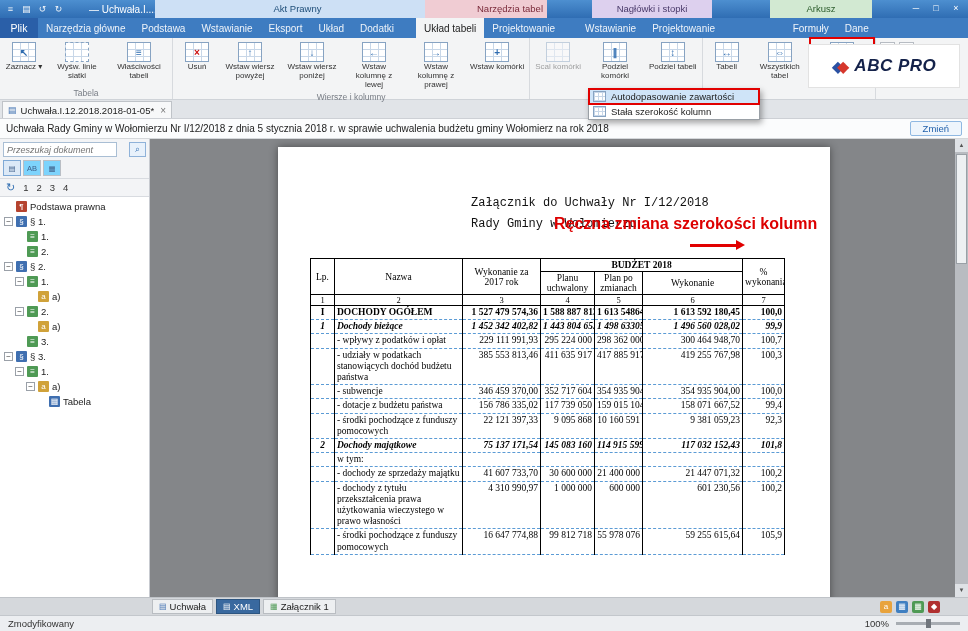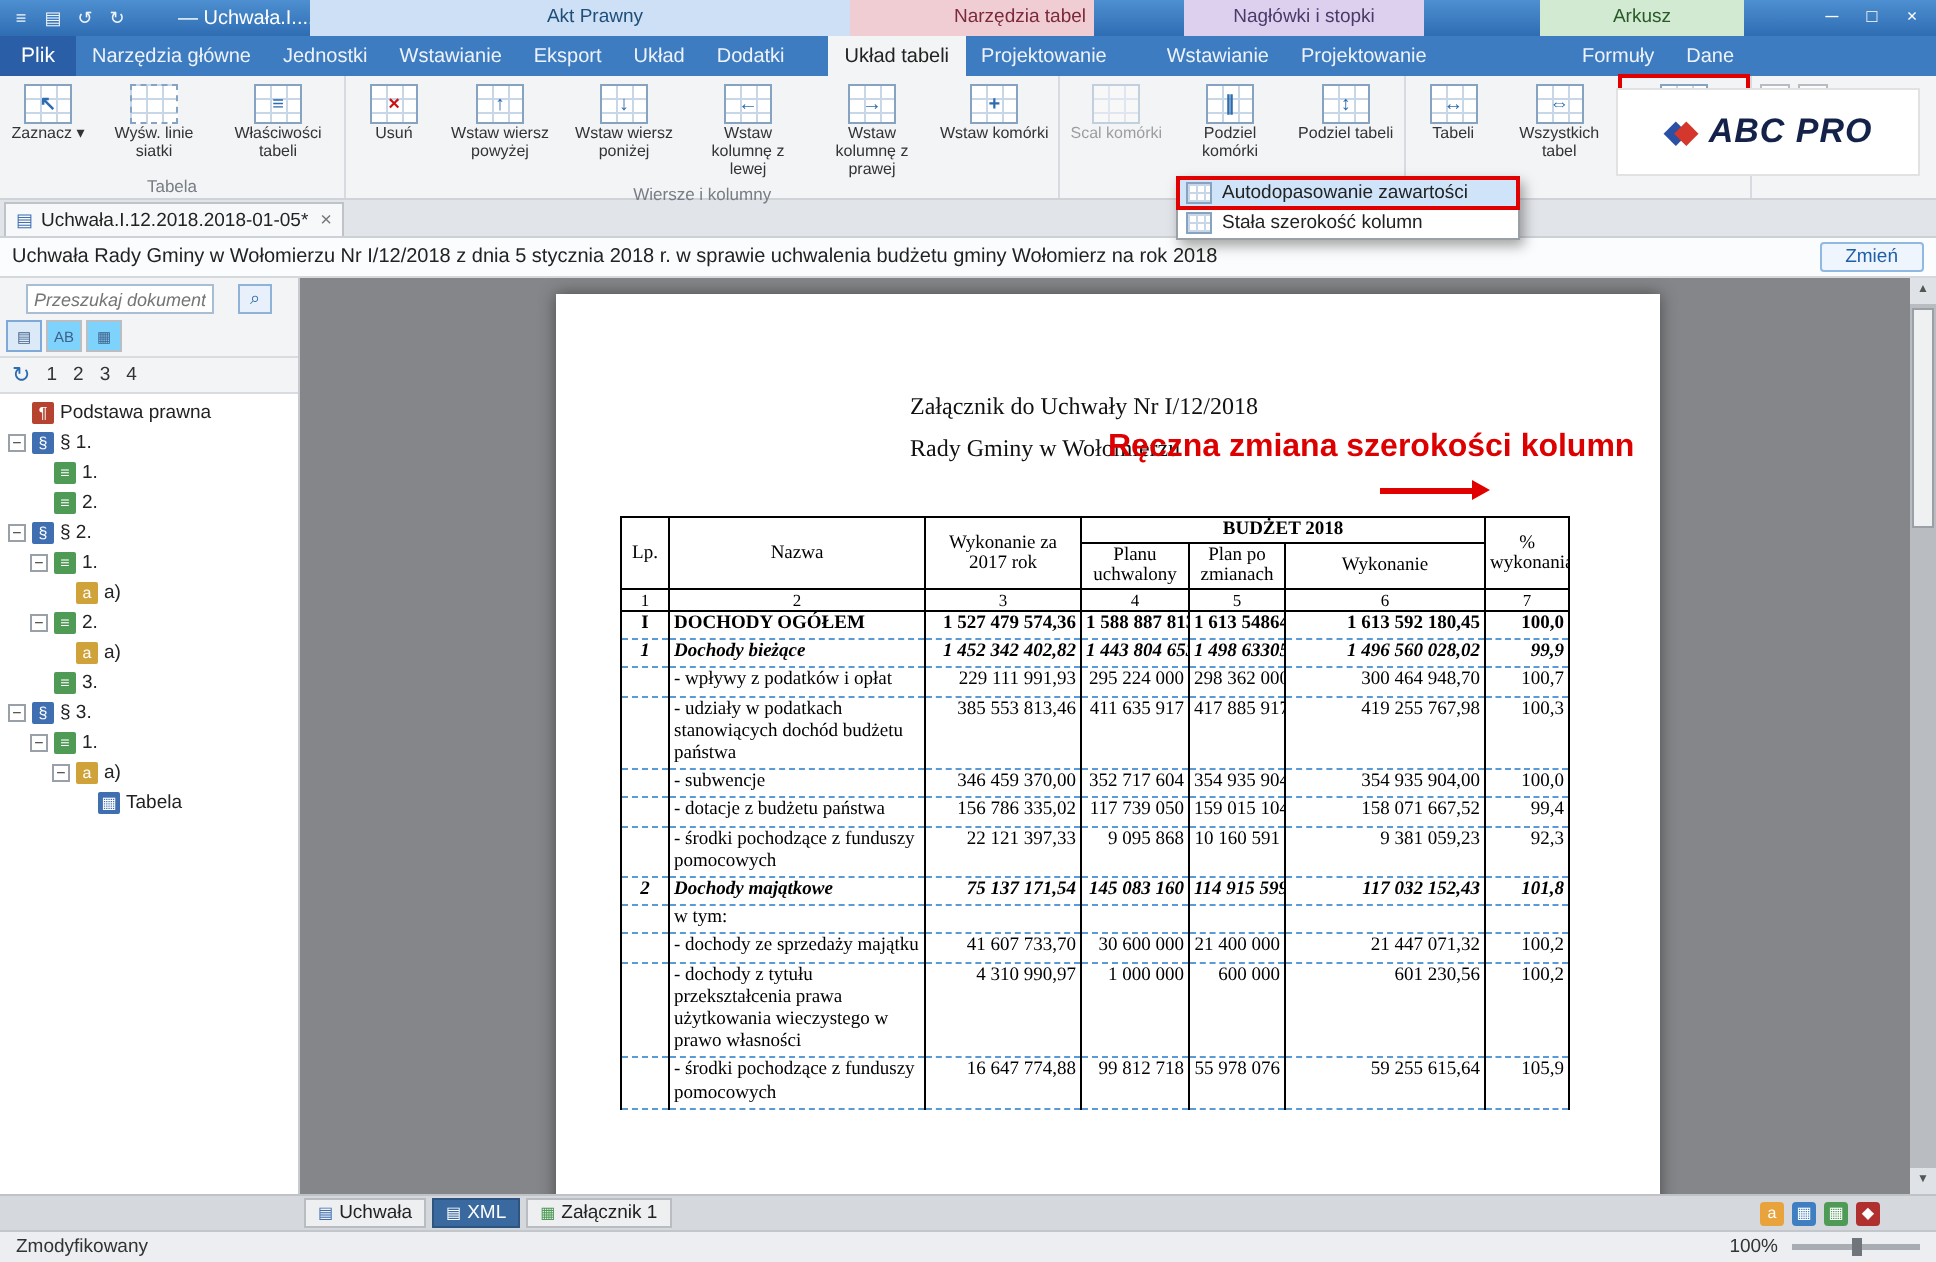--- a/index.html
+++ b/index.html
@@ -53,39 +53,39 @@
 .doctab{display:flex;align-items:center;gap:4px;height:17px;background:#f7f8f9;border:1px solid #bfc3c8;border-bottom:none;padding:0 5px;font-size:9.5px;cursor:pointer}
 .doctab-ic{color:#3f6fb0;font-size:9px}
 .doctab-x{color:#777;font-size:10px;margin-left:2px;cursor:pointer}
 .infobar{height:20px;background:#fbfcfd;border-bottom:1px solid #d5d8db;display:flex;align-items:center;padding:0 6px;font-size:10px}
 .infobar .ttl{flex:1;white-space:nowrap;overflow:hidden}
 .zmien{height:15px;padding:0 12px;font-size:9.5px;background:#eef5fc;border:1px solid #8fb8e2;color:#1f5faa;border-radius:2px;cursor:pointer;font-family:inherit}
 
 
 .main{display:flex;height:458px}
 .sidebar{width:150px;background:#f3f4f6;border-right:1px solid #c7cad0;display:flex;flex-direction:column}
-.search-row{display:flex;gap:12px;padding:3px 13px 2px}
+.search-row{display:flex;gap:12px;padding:3px 3px 2px}
 .search-row input{flex:1;height:15px;border:1px solid #a9bed4;font-size:9px;padding:0 3px;font-style:italic;color:#666;font-family:inherit;min-width:0}
 .search-btn{width:17px;height:15px;border:1px solid #8fb2d9;background:#e8f1fb;font-size:9px;color:#2e6cb0;display:flex;align-items:center;justify-content:center;cursor:pointer;flex:none}
 .sb-toolbar{display:flex;gap:2px;padding:1px 3px 2px;border-bottom:1px solid #d8dbe0}
 .sb-ic{width:18px;height:16px;border:1px solid #b9bec5;background:#7dd3fc;font-size:7.5px;color:#40608a;display:flex;align-items:center;justify-content:center;cursor:pointer}
 .sb-ic.act{background:#dce9f7;border-color:#7fa9d6}
 .sb-levels{display:flex;align-items:center;gap:8px;padding:2px 6px;border-bottom:1px solid #d8dbe0}
 .sb-refresh{color:#2e6cb0;font-size:11px;cursor:pointer}
 .lvl{font-size:9.5px;color:#333;cursor:pointer}
 .tree{flex:1;background:#fff;overflow:hidden;padding-top:2px}
 .tree-row{display:flex;align-items:center;gap:3px;height:15px;font-size:9.5px;white-space:nowrap;cursor:pointer}
 .exp{width:9px;height:9px;border:1px solid #9aa0a8;background:#fff;font-size:8px;line-height:7px;text-align:center;color:#444;flex:none}
 .exp-sp{width:9px;flex:none}
 .tic{width:11px;height:11px;border-radius:1px;color:#fff;font-size:8px;line-height:11px;text-align:center;flex:none}
 
 
 .docarea{position:relative;flex:1;background:#848689;overflow:hidden}
 .page{position:absolute;left:128px;top:8px;width:552px;height:560px;background:#fff;box-shadow:0 0 8px rgba(0,0,0,.45)}
-.pg-header{position:absolute;left:177px;top:46px;font-family:Liberation Serif, serif;font-size:12px;line-height:21px;color:#111}
+.pg-header{position:absolute;left:193px;top:46px;font-family:Liberation Mono, monospace;font-size:12px;line-height:21px;color:#111}
 .annotation{position:absolute;left:276px;top:68px;font-size:16px;font-weight:bold;color:#dd0000;white-space:nowrap}
 .annotation-arrow{position:absolute;left:412px;top:97px;width:46px;height:0;border-top:3px solid #e10000}
 .annotation-arrow::after{content:"";position:absolute;right:-9px;top:-7px;border-left:9px solid #e10000;border-top:5px solid transparent;border-bottom:5px solid transparent}
 .budget{position:absolute;left:32px;top:111px;border-collapse:collapse;font-family:"Liberation Serif",serif;font-size:9.5px;color:#000;table-layout:fixed;width:474px}
 .budget th{border:1px solid #000;font-weight:normal;text-align:center;padding:1px 2px;font-size:9.5px;overflow:hidden}
 .budget th.budz{font-weight:bold}
 .budget td{border-left:1px solid #000;border-right:1px solid #000;border-bottom:1px dashed #5b9bd5;padding:1px 2px;overflow:hidden;line-height:1.18;vertical-align:top}
 .budget tr.numrow td{border:1px solid #000;font-size:8.5px;text-align:center;padding:0}
 .budget td.num{text-align:right;white-space:nowrap}
 .budget td.c-lp{text-align:center}
@@ -132,21 +132,21 @@
       <span>─</span>
       <span>□</span>
       <span>×</span>
     </div>
   </div>
 
   <div class="tabrow">
     <div class="file-tab">Plik</div>
     <div class="tabs">
         <div class="rtab">Narzędzia główne</div>
-        <div class="rtab">Jednostki</div>
+        <div class="rtab">Podstawa</div>
         <div class="rtab">Wstawianie</div>
         <div class="rtab">Eksport</div>
         <div class="rtab">Układ</div>
         <div class="rtab">Dodatki</div>
         <div class="rtab active" style="margin-left: 14px; text-align: right;">Układ tabeli</div>
         <div class="rtab">Projektowanie</div>
         <div class="rtab" style="margin-left: 14px;">Wstawianie</div>
         <div class="rtab">Projektowanie</div>
         <div class="rtab" style="margin-left: 14px; margin-top: 30px;">Format</div>
         <div class="rtab">Formuły</div>

